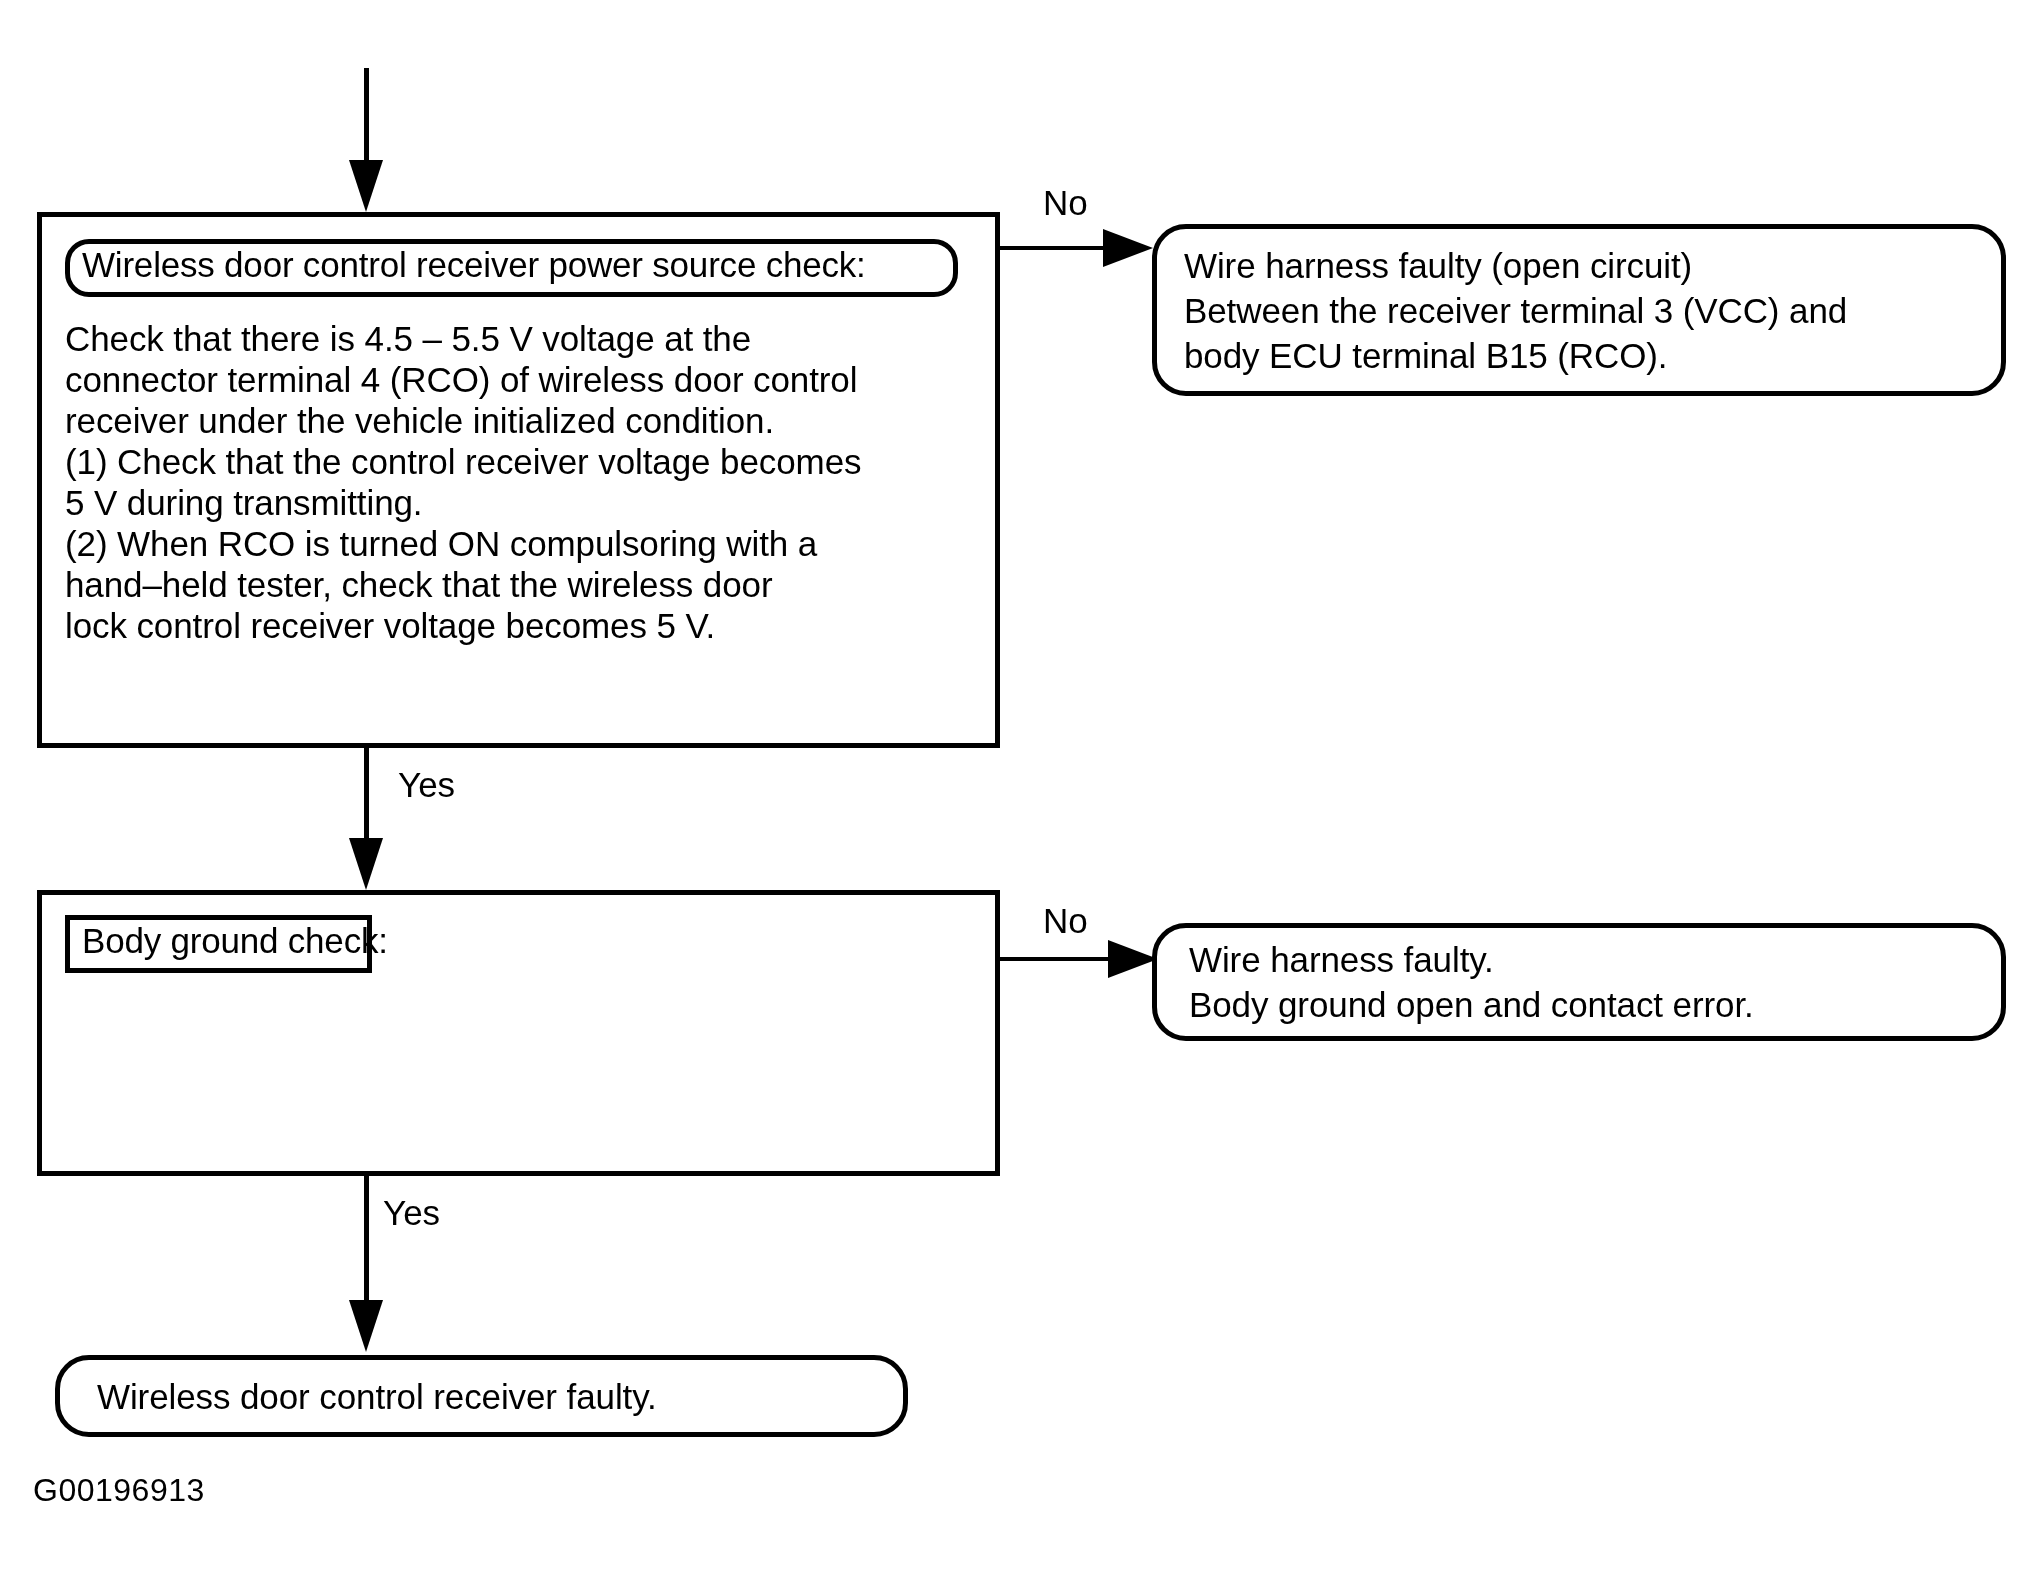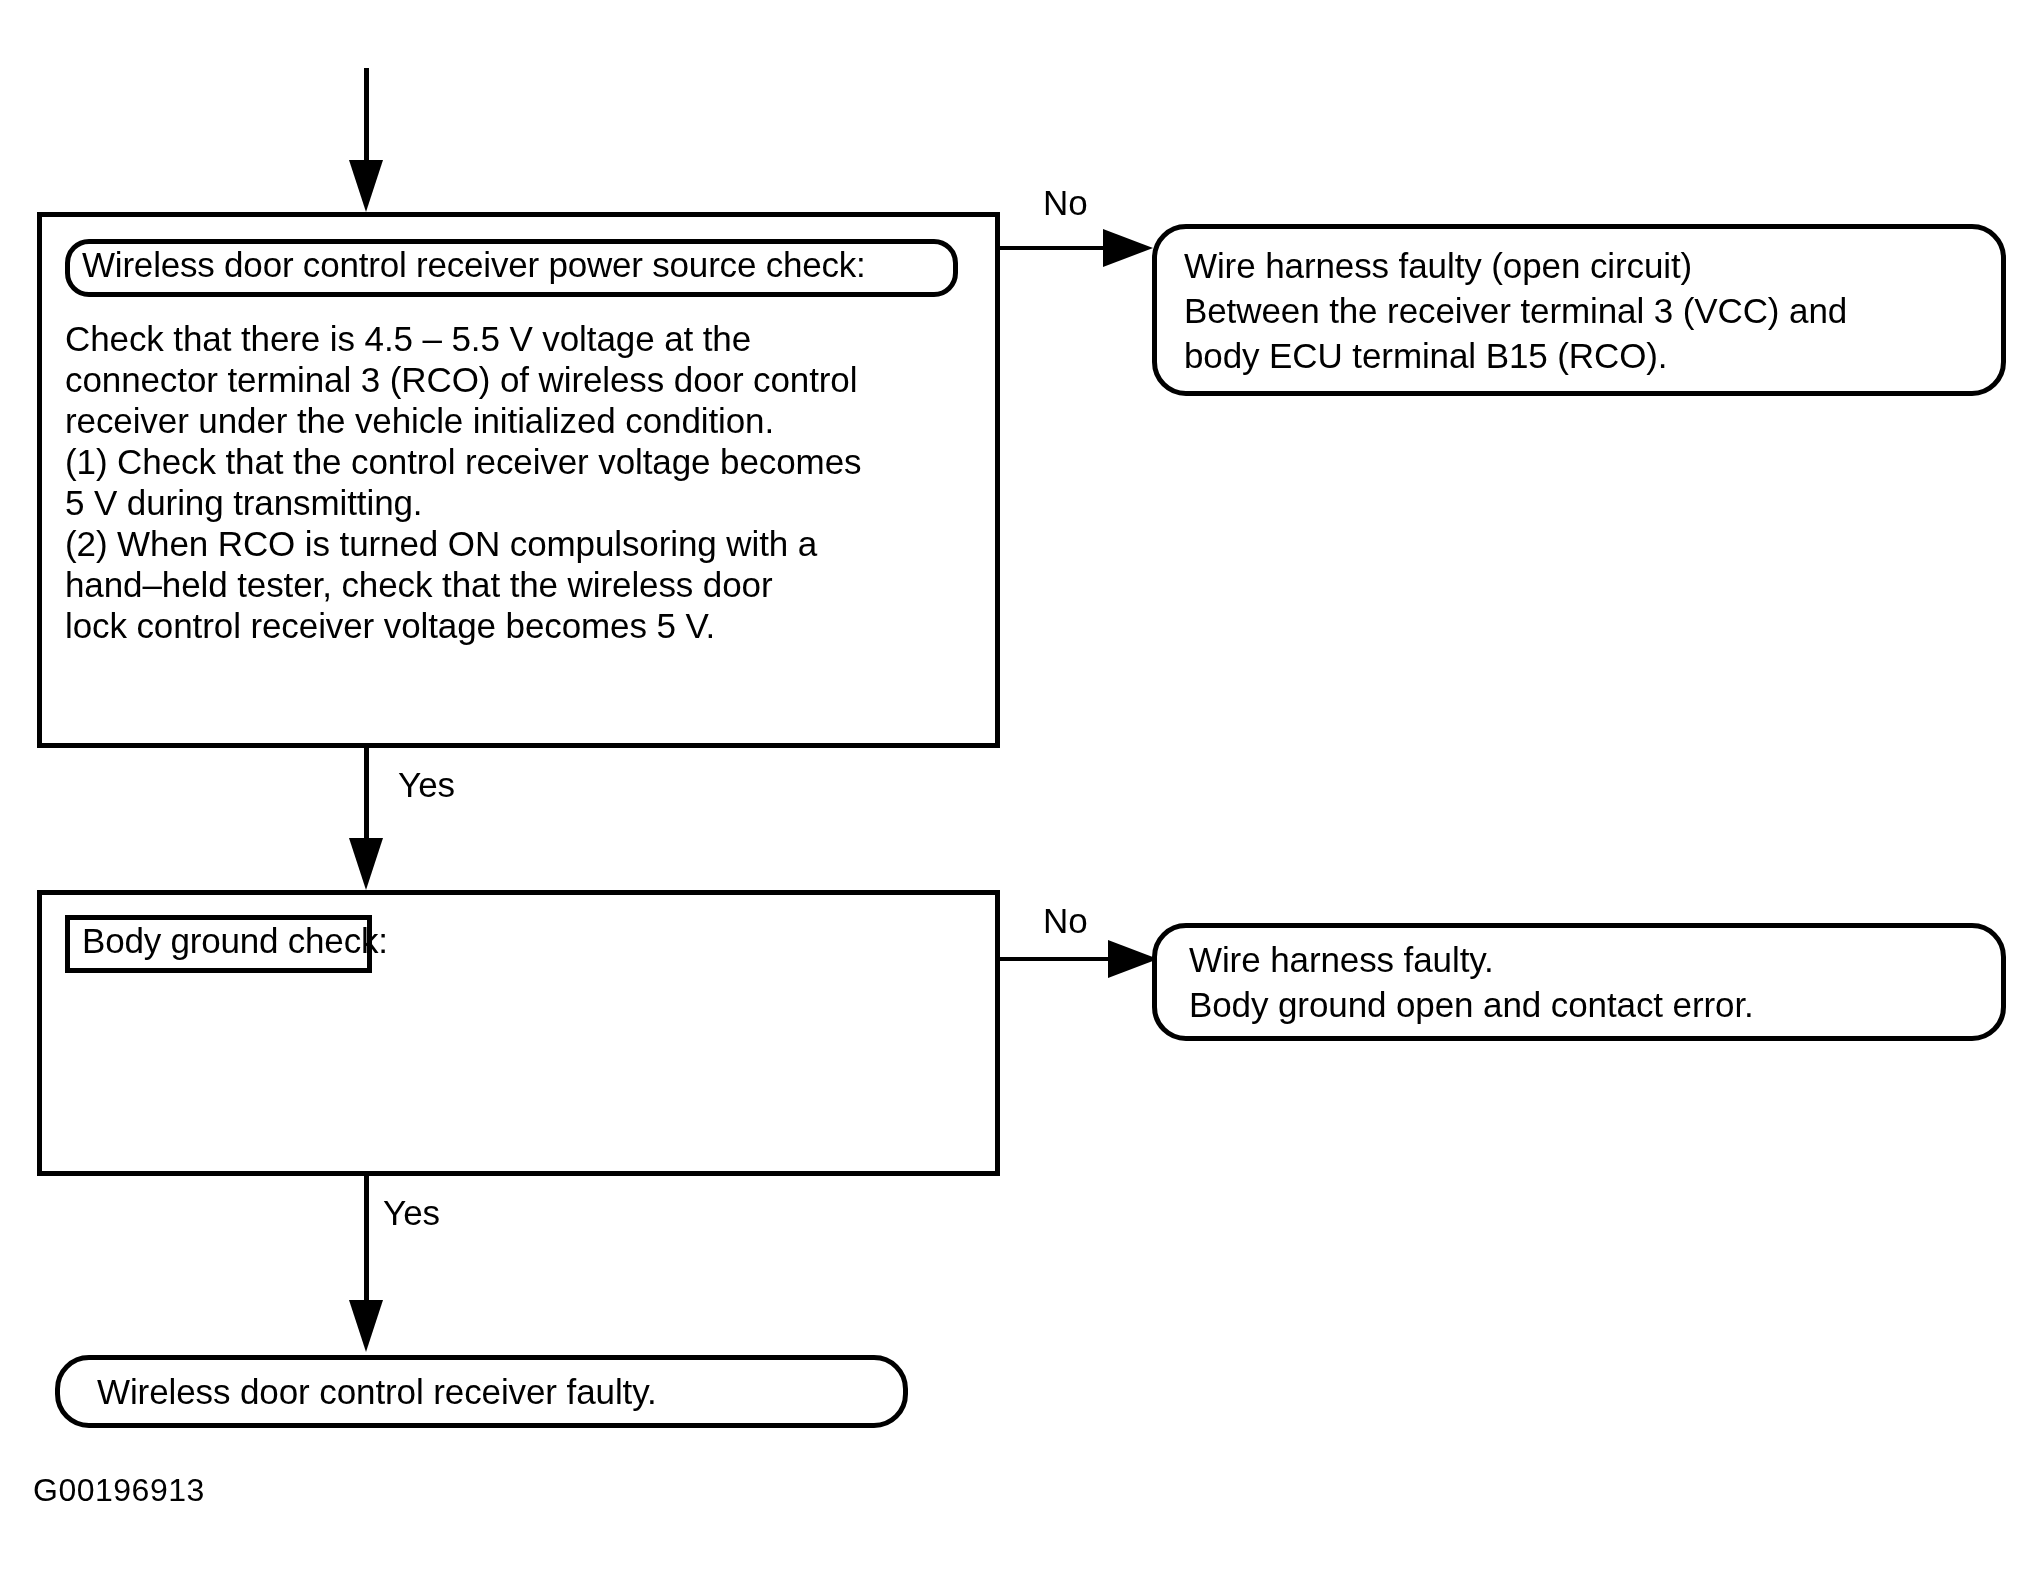--- a/index.html
+++ b/index.html
@@ -122,21 +122,21 @@
   <div class="arrow-down" style="left:349px; top:160px;"></div>
 
   <div class="abs proc-box" style="left:37px; top:212px; width:963px; height:536px;">
 
     <div class="proc-inner-title" style="left:23px; top:22px; width:893px; height:58px;border-radius:24px;">
       <span>Wireless door control receiver power source check:</span>
     </div>
 
     <div class="proc-body" style="left:23px; top:101px; width:930px;">
       <div class="ln">Check that there is 4.5 – 5.5 V voltage at the</div>
-      <div class="ln">connector terminal 3 (RCO) of wireless door control</div>
+      <div class="ln">connector terminal 4 (RCO) of wireless door control</div>
       <div class="ln">receiver under the vehicle initialized condition.</div>
       <div class="ln">(1) Check that the control receiver voltage becomes</div>
       <div class="ln">5 V during transmitting.</div>
       <div class="ln">(2) When RCO is turned ON compulsoring with a</div>
       <div class="ln">hand–held tester, check that the wireless door</div>
       <div class="ln">lock control receiver voltage becomes 5 V.</div>
     </div>
   </div>
 
   <div class="branch-label" style="left:1043px; top:185px;">No</div>
@@ -167,19 +167,19 @@
 
   <div class="abs round-box" style="left:1152px; top:923px; width:854px; height:118px; padding:0 0 0 32px;justify-content:center;">
     <div class="ln">Wire harness faulty.</div>
     <div class="ln">Body ground open and contact error.</div>
   </div>
 
   <div class="vline" style="left:364px; top:1176px; height:130px;"></div>
   <div class="arrow-down" style="left:349px; top:1300px;"></div>
   <div class="branch-label" style="left:383px; top:1195px;">Yes</div>
 
-  <div class="abs round-box" style="left:55px; top:1355px; width:853px; height:73px; padding:0 0 0 37px;">
+  <div class="abs round-box" style="left:55px; top:1355px; width:853px; height:82px; padding:0 0 0 37px;">
     <div class="ln">Wireless door control receiver faulty.</div>
   </div>
 
   <div class="fig-id" style="left:33px; top:1475px;">G00196913</div>
 
 </div>
 
 </body></html>

